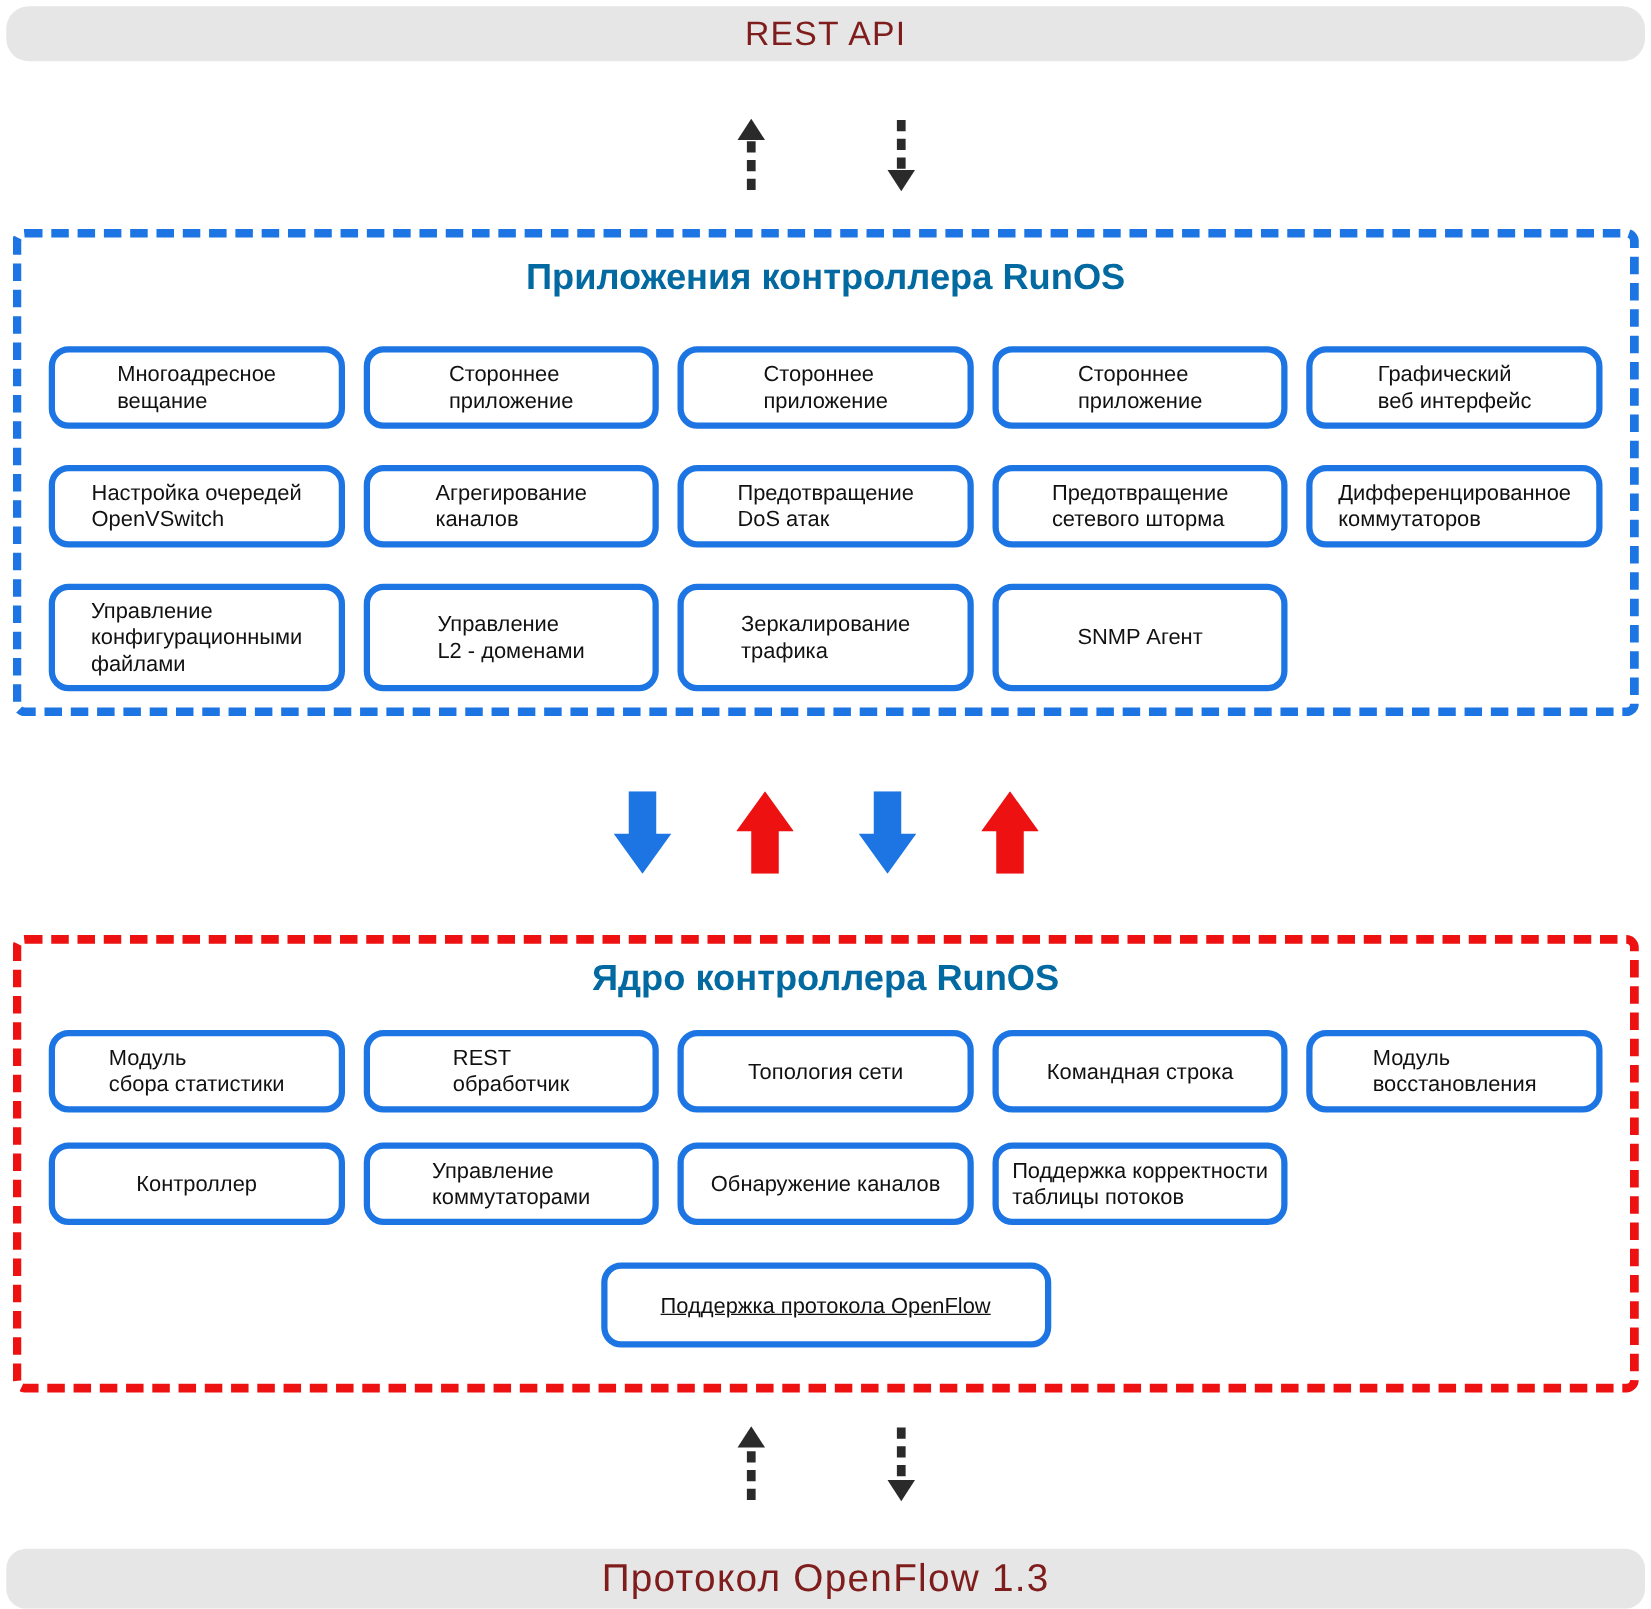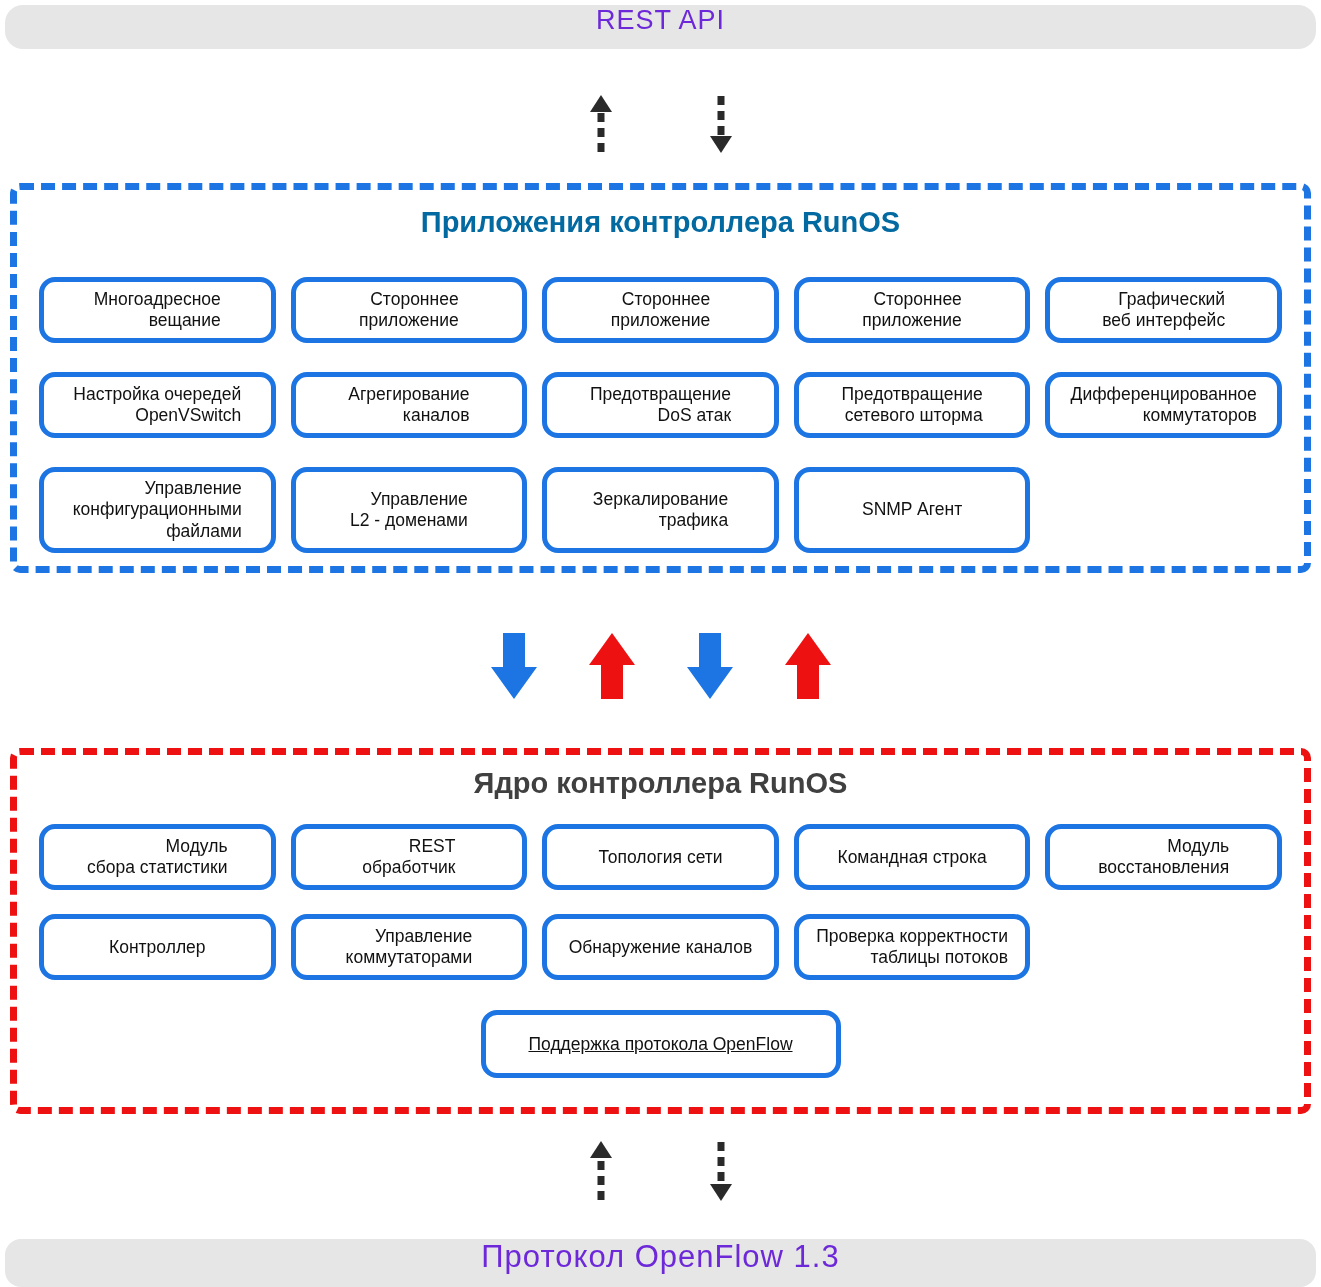--- a/index.html
+++ b/index.html
@@ -6,54 +6,54 @@
   html, body { background: #ffffff; }
   body {
     width: 1321px; height: 1287px;
     font-family: "Liberation Sans", sans-serif;
     overflow: hidden;
     display: flex; flex-direction: column;
   }
   .banner {
     margin: 0 5px; height: 48px;
     background: #e6e6e6; border-radius: 18px;
-    display: flex; justify-content: center;
-    font-size: 27px; color: #6d28d9; letter-spacing: 1px;
+    display: flex; align-items: center; justify-content: center;
+    font-size: 27px; color: #7f1d1d; letter-spacing: 1px;
   }
   .banner.top { margin-top: 5px; }
   .banner.bottom { height: 52px; border-radius: 16px; font-size: 31px; }
   .arrow-row {
     display: flex; justify-content: center; align-items: center;
   }
   .arrow-row.dashed-top { margin-top: 46px; gap: 96px; height: 58px; }
   .arrow-row.colored { margin-top: 60px; gap: 52px; height: 66px; }
   .arrow-row.dashed-bottom { margin-top: 27px; gap: 96px; height: 60px; }
   .arrow-row .icon { display: block; line-height: 0; }
 
   .section {
     margin: 0 10px; border-radius: 10px; padding: 16px 22px 13px 22px;
   }
   .section.apps { margin-top: 30px; border: 7px dashed #1c75e3; }
   .section.core { margin-top: 49px; border: 7px dashed #ed1111; padding-top: 12px; }
   .section-title {
     text-align: center; font-weight: bold; font-size: 29px;
   }
   .section.apps .section-title { color: #0369a1; margin-bottom: 38px; }
-  .section.core .section-title { color: #404040; margin-bottom: 24px; }
+  .section.core .section-title { color: #0369a1; margin-bottom: 24px; }
 
   .grid {
     display: grid; grid-template-columns: repeat(5, 1fr);
     column-gap: 15px; row-gap: 29px;
   }
   .section.core .grid { row-gap: 24px; }
   .box {
     background: #ffffff; border: 5px solid #1c75e3; border-radius: 16px;
     min-height: 66px; padding: 6px 8px;
     display: flex; align-items: center; justify-content: center;
-    text-align: right; font-size: 17.5px; color: #111;
+    text-align: left; font-size: 17.5px; color: #111;
     line-height: 1.22; white-space: pre-line;
   }
   .bottom-box-wrap { margin-top: 30px; display: flex; justify-content: center; }
   .bottom-box-wrap .box { width: 360px; min-height: 68px; text-decoration: underline; }
   .core-pad { height: 16px; }
 </style>
 </head>
 <body>
 
 <div class="banner top">
@@ -140,21 +140,21 @@
     <div class="box">REST
 обработчик</div>
     <div class="box">Топология сети</div>
     <div class="box">Командная строка</div>
     <div class="box">Модуль
 восстановления</div>
     <div class="box">Контроллер</div>
     <div class="box">Управление
 коммутаторами</div>
     <div class="box">Обнаружение каналов</div>
-    <div class="box">Проверка корректности
+    <div class="box">Поддержка корректности
 таблицы потоков</div>
   </div>
   <div class="bottom-box-wrap">
     <div class="box">Поддержка протокола OpenFlow</div>
   </div>
   <div class="core-pad"></div>
 </div>
 
 <div class="arrow-row dashed-bottom">
   <span class="icon">

